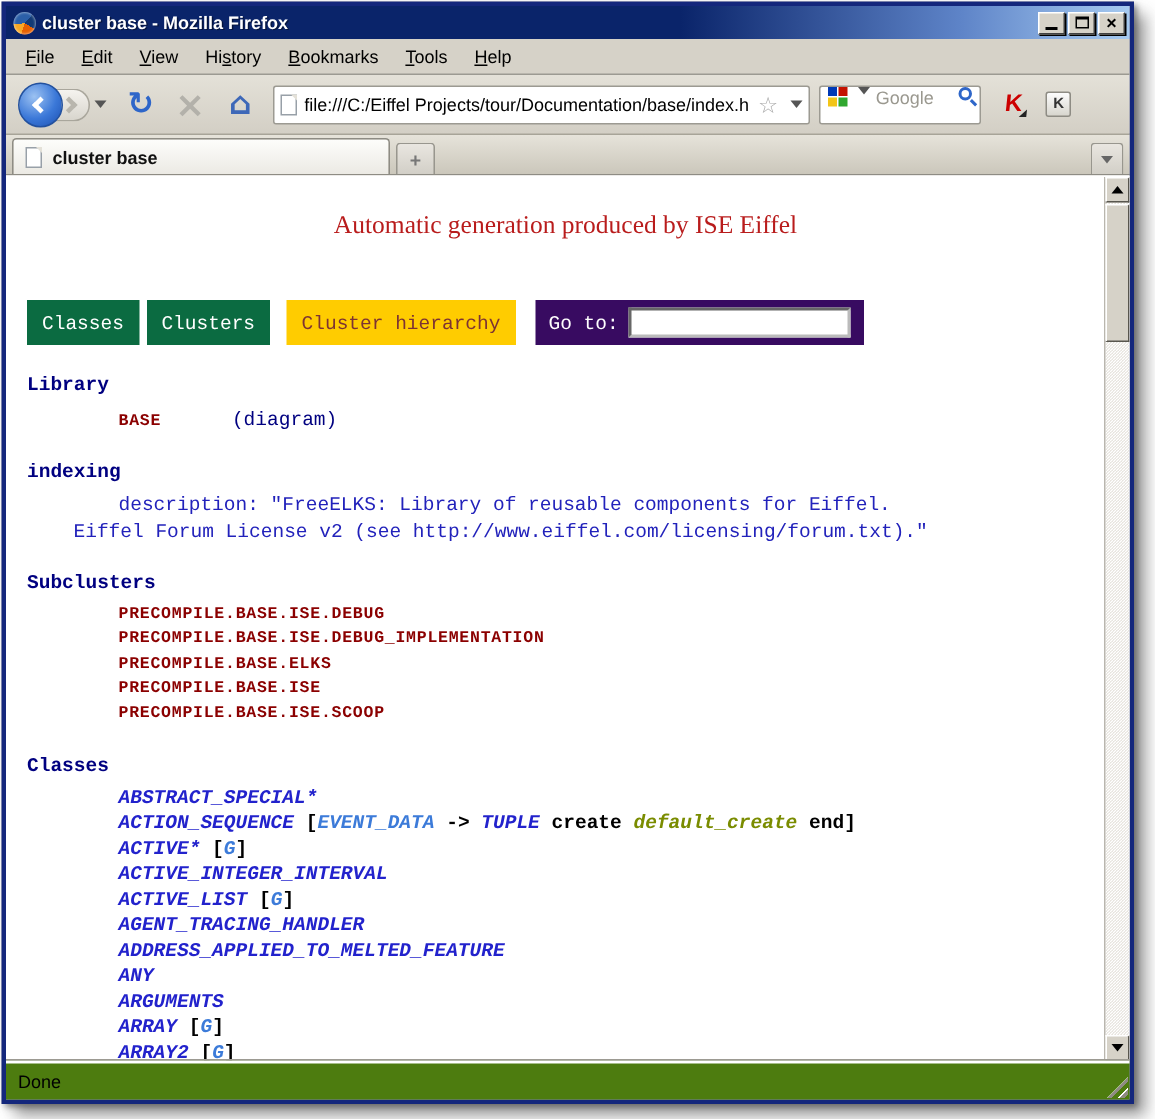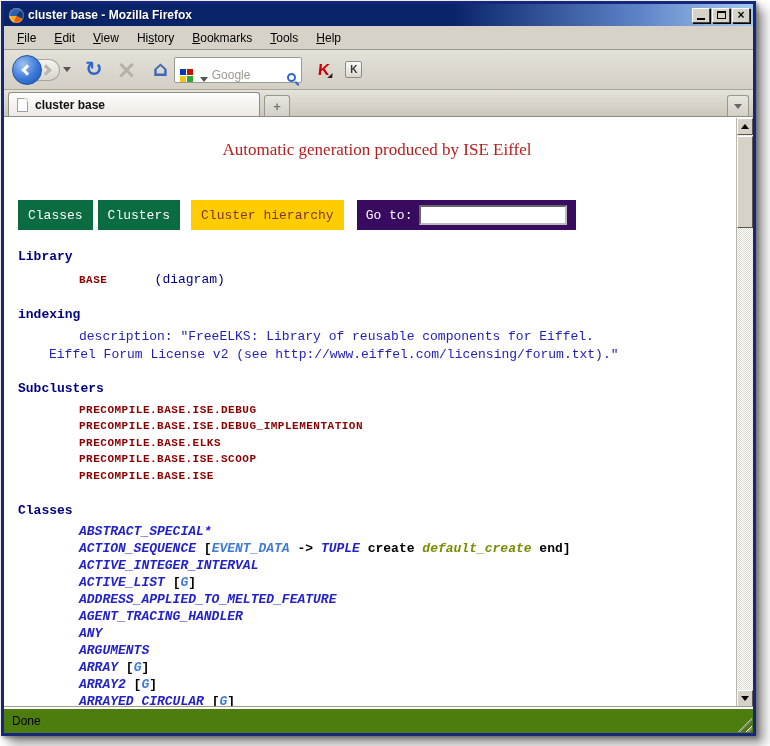--- a/index.html
+++ b/index.html
@@ -52,21 +52,21 @@
 
   .addressbar { display:flex; align-items:center; height:26px; width:358px; margin-left:8px; background:#FFF;
                 border:1px solid #9C9A92; border-radius:2px; padding:0 4px; gap:5px; }
   .doc-icon { width:11px; height:14px; background:#FFF; border:1px solid #98A0A8; position:relative; flex:0 0 11px; }
   .doc-icon::after { content:''; position:absolute; top:-1px; right:-1px; border-style:solid; border-width:0 4px 4px 0;
                      border-color:transparent #E4E1D8 transparent transparent; }
   .url-input { flex:1 1 auto; border:none; outline:none; font-size:12px; color:#000; min-width:0;
                font-family:"Liberation Sans", sans-serif; background:transparent; }
   .star { color:#A8A8A8; font-size:15px; font-family:"DejaVu Sans", sans-serif; }
 
-  .searchbox { display:flex; align-items:flex-end; height:26px; width:128px; background:#FFF;
+  .searchbox { display:flex; align-items:flex-start; height:26px; width:108px; background:#FFF;
                border:1px solid #9C9A92; border-radius:2px; padding:0 5px; gap:4px; }
   .g-logo { width:13px; height:13px; position:relative; flex:0 0 13px; }
   .g-logo span { position:absolute; width:6px; height:6px; }
   .g-b { left:0; top:0; background:#0039B6; }
   .g-r { left:7px; top:0; background:#C41200; }
   .g-y { left:0; top:7px; background:#F3C518; }
   .g-g { left:7px; top:7px; background:#30A72F; }
   .search-input { flex:1 1 auto; border:none; outline:none; font-size:12px; min-width:0;
                   font-family:"Liberation Sans", sans-serif; background:transparent; }
   .search-input::placeholder { color:#9A988F; }
@@ -191,20 +191,26 @@
         </span>
       <span class="btn-fwd">
           <span class="chev chev-fwd"></span>
         </span>
       <span class="caret"></span>
     </span>
     <span class="icon-text reload">↻</span>
     <span class="icon-text stop">×</span>
     <span class="icon-text home">⌂</span>
 
+    <span class="addressbar">
+      <span class="doc-icon"></span>
+      <input class="url-input" value="file:///C:/Eiffel Projects/tour/Documentation/base/index.h" style="">
+      <span class="star">☆</span>
+      <span class="caret"></span>
+    </span>
 
     <span class="searchbox">
       <span class="g-logo">
           <span class="g-b"></span>
           <span class="g-r"></span>
           <span class="g-y"></span>
           <span class="g-g"></span>
         </span>
       <span class="caret"></span>
       <input class="search-input" placeholder="Google" style="">
@@ -249,32 +255,33 @@
 
       <div class="sec-heading mono">indexing</div>
       <div class="desc-line1 mono">description: "FreeELKS: Library of reusable components for Eiffel.</div>
       <div class="desc-line2 mono">Eiffel Forum License v2 (see http://www.eiffel.com/licensing/forum.txt)."</div>
 
       <div class="sec-heading mono">Subclusters</div>
       <div class="sub-list">
           <div class="sub-item">PRECOMPILE.BASE.ISE.DEBUG</div>
           <div class="sub-item">PRECOMPILE.BASE.ISE.DEBUG_IMPLEMENTATION</div>
           <div class="sub-item">PRECOMPILE.BASE.ELKS</div>
+          <div class="sub-item">PRECOMPILE.BASE.ISE</div>
           <div class="sub-item">PRECOMPILE.BASE.ISE.SCOOP</div>
-          <div class="sub-item">PRECOMPILE.BASE.ISE</div>
         </div>
 
       <div class="sec-heading mono">Classes</div>
       <div class="class-list">
           <div class="class-line"><span class="seg-class">ABSTRACT_SPECIAL*</span></div>
           <div class="class-line"><span class="seg-class">ACTION_SEQUENCE</span><span class="seg-plain"> [</span><span class="seg-generic">EVENT_DATA</span><span class="seg-plain"> -&gt; </span><span class="seg-class">TUPLE</span><span class="seg-plain"> </span><span class="seg-keyword">create</span><span class="seg-plain"> </span><span class="seg-feature">default_create</span><span class="seg-plain"> </span><span class="seg-keyword">end</span><span class="seg-plain">]</span></div>
+          <div class="class-line"><span class="seg-class">ACTIVE*</span><span class="seg-plain"> [</span><span class="seg-generic">G</span><span class="seg-plain">]</span></div>
           <div class="class-line"><span class="seg-class">ACTIVE_INTEGER_INTERVAL</span></div>
           <div class="class-line"><span class="seg-class">ACTIVE_LIST</span><span class="seg-plain"> [</span><span class="seg-generic">G</span><span class="seg-plain">]</span></div>
+          <div class="class-line"><span class="seg-class">AGENT_TRACING_HANDLER</span></div>
           <div class="class-line"><span class="seg-class">ADDRESS_APPLIED_TO_MELTED_FEATURE</span></div>
-          <div class="class-line"><span class="seg-class">AGENT_TRACING_HANDLER</span></div>
           <div class="class-line"><span class="seg-class">ANY</span></div>
           <div class="class-line"><span class="seg-class">ARGUMENTS</span></div>
           <div class="class-line"><span class="seg-class">ARRAY</span><span class="seg-plain"> [</span><span class="seg-generic">G</span><span class="seg-plain">]</span></div>
           <div class="class-line"><span class="seg-class">ARRAY2</span><span class="seg-plain"> [</span><span class="seg-generic">G</span><span class="seg-plain">]</span></div>
           <div class="class-line"><span class="seg-class">ARRAYED_CIRCULAR</span><span class="seg-plain"> [</span><span class="seg-generic">G</span><span class="seg-plain">]</span></div>
         </div>
     </div>
 
     <div class="scrollbar">
       <span class="sb-btn sb-up">

